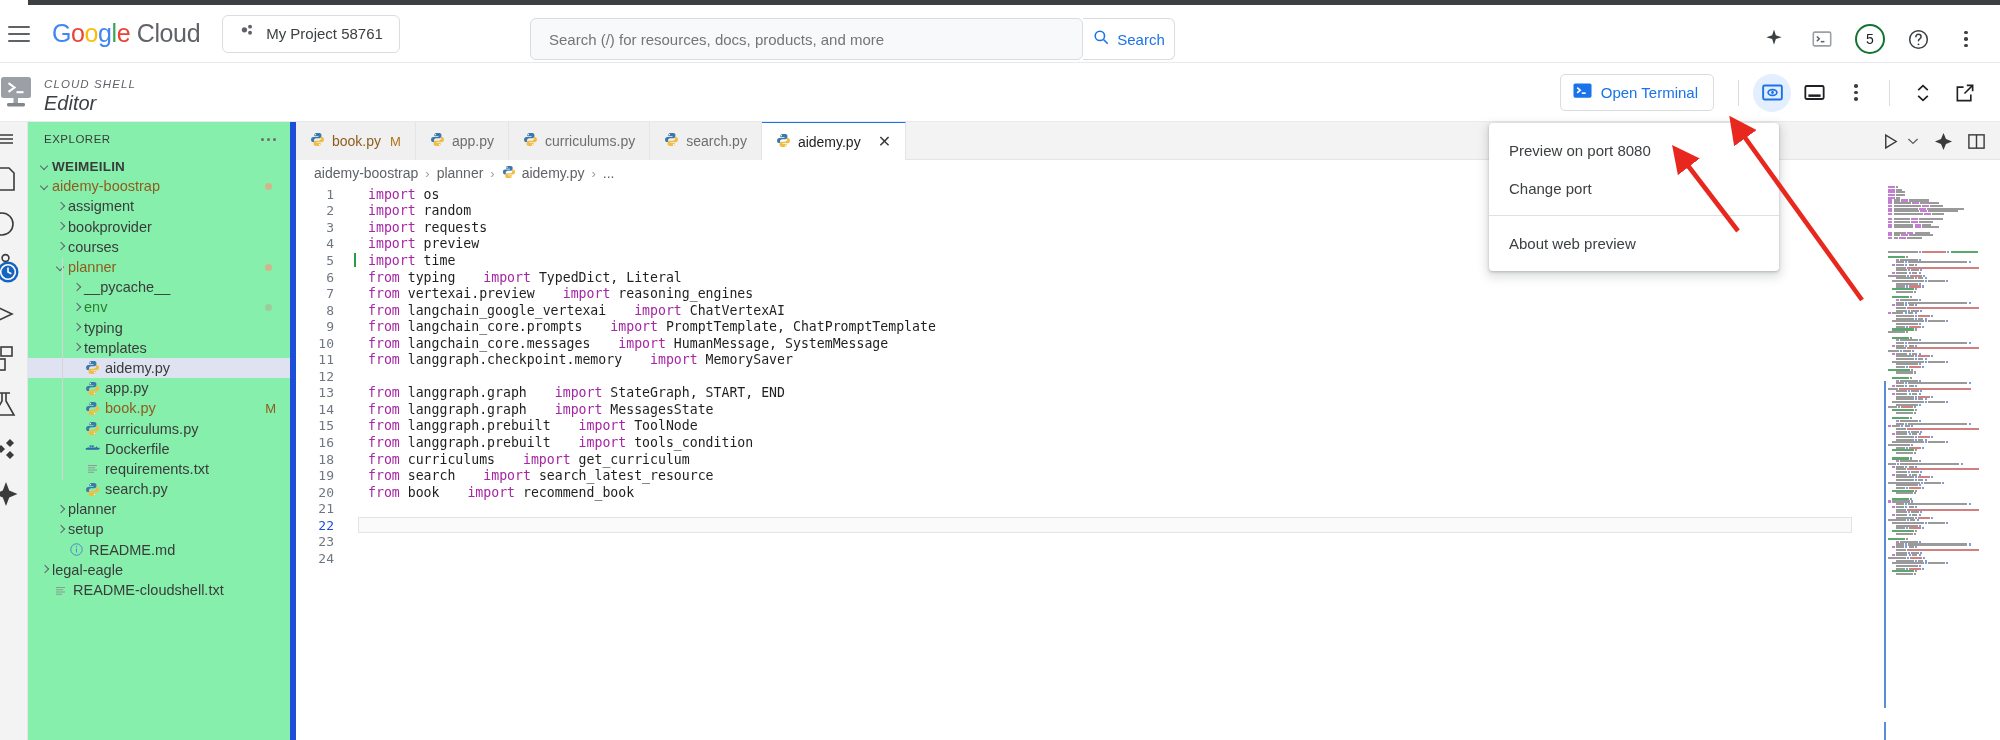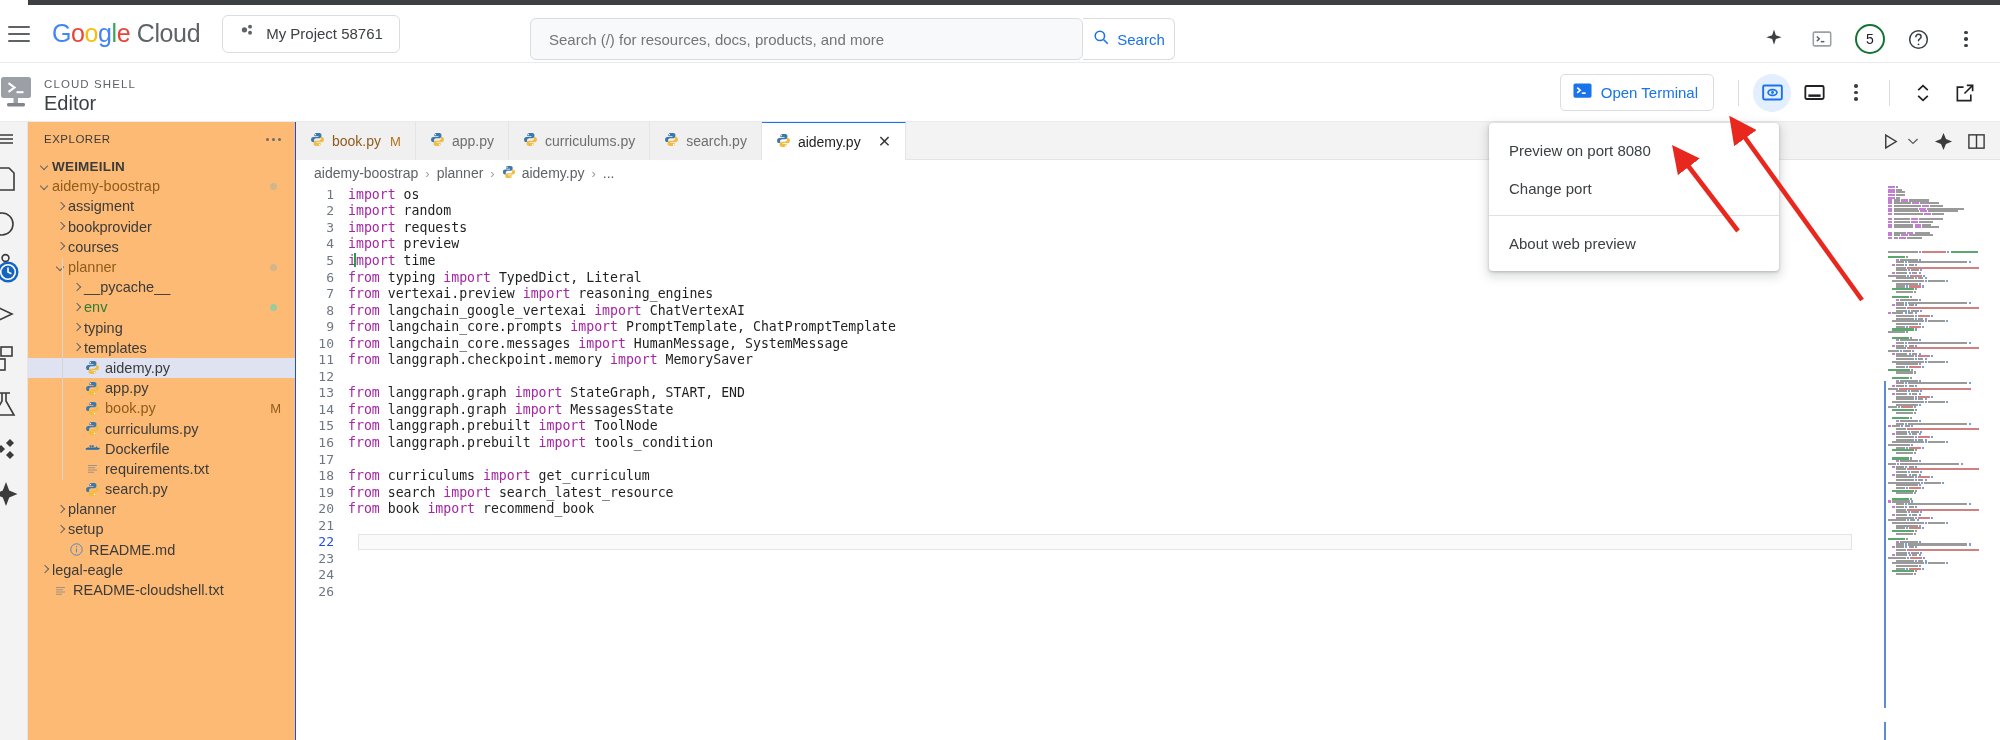--- a/index.html
+++ b/index.html
@@ -66,21 +66,21 @@
   .pull-handle { position:absolute; left:783px; top:56px; width:28px; height:7px; }
 
   
   .cs-bar {
     position:absolute; left:0; top:63px; width:2000px; height:59px;
     background:#fff; border-bottom:1px solid #e8eaed;
   }
   .cs-icon {
     position:absolute; left:0px; top:76px; width:36px; height:34px;
   }
-  .cs-titles { position:absolute; left:44px; top:78px; }
+  .cs-titles { position:absolute; left:44px; top:78px;font-style:italic; }
   .cs-kicker { font-size:11.5px; letter-spacing:1.1px; color:#5f6368; text-transform:uppercase; }
   .cs-title { font-size:20px; color:#3c4043; margin-top:2px; line-height:1.1; }
 
   .cs-right { position:absolute; right:16px; top:63px; height:59px; display:flex; align-items:center; gap:4px; }
   .open-term {
     height:37px; border:1px solid #dadce0; border-radius:5px; background:#fff;
     display:flex; align-items:center; gap:9px; padding:0 15px 0 12px; cursor:pointer;
     margin-right:10px;
   }
   .open-term .t { color:#1a73e8; font-size:15px; white-space:nowrap; }
@@ -92,21 +92,21 @@
   .activity {
     position:absolute; left:0; top:122px; width:28px; height:618px;
     background:#f3f3f3; border-right:1px solid #e5e5e5;
     display:flex; flex-direction:column; align-items:center;
   }
   .act-ic { width:28px; height:45px; display:flex; align-items:center; justify-content:flex-start; cursor:pointer; overflow:hidden; position:relative; }
 
   
   .explorer {
     position:absolute; left:28px; top:122px; width:268px; height:618px;
-    background:#fdba74; border-right:1px solid #1d4ed8; overflow:hidden;
+    background:#86efac; border-right:6px solid #1d4ed8; overflow:hidden;
   }
   .exp-head { height:34px; display:flex; align-items:center; justify-content:space-between; padding:0 14px 0 16px; }
   .exp-head .t { font-size:11.5px; letter-spacing:0.5px; color:#3b3b3b; }
   .exp-dots { display:flex; gap:3px; cursor:pointer; }
   .exp-dots i { width:3px; height:3px; border-radius:50%; background:#6b6b6b; }
 
   .tree { font-size:14.5px; color:#3b3b3b; }
   .row { height:20.2px; display:flex; align-items:center; cursor:pointer; position:relative; white-space:nowrap; }
   .row.sel { background:#dfe3f1; }
   .chev { width:14px; height:14px; flex:0 0 14px; position:relative; }
@@ -152,21 +152,21 @@
     font-size:14px; color:#5f6368; background:#fff;
   }
   .breadcrumb .sepc { color:#9aa0a6; font-size:13px; }
   .bc-item { cursor:pointer; display:flex; align-items:center; gap:6px; }
 
   .code-pane { position:absolute; left:0; top:64px; width:1586px; height:554px; background:#fff; overflow:hidden; }
   .cline { height:16.55px; display:flex; align-items:center; font-family:"DejaVu Sans Mono", monospace; font-size:13.2px; position:relative; }
   .ln { width:52px; flex:0 0 52px; text-align:right; padding-right:14px; color:#6e7781; font-size:13px; font-family:"DejaVu Sans Mono",monospace; }
   .ln.cur { color:#1f4fd8; }
   .code { white-space:pre; color:#1f1f1f; }
-  .k { color:#a626a4; }
+  .k { color:#a626a4;margin-left:20px; }
   .s { color:#c41a16; }
   .cm { color:#0b7a28; }
   .p { color:#1f4fd8; }
   .cur-line-box { position:absolute; left:62px; right:30px; height:16px; border:1px solid #e4e4e4; background:#fafafa; }
   .caret-mark { position:absolute; left:58px; width:2px; height:14px; background:#24a148; }
 
   
   .minimap { position:absolute; left:1586px; top:64px; width:118px; height:554px; background:#fff; overflow:hidden; }
   .mm-line { height:2.1px; margin-bottom:0.6px; display:flex; gap:1.2px; padding-left:6px; }
   .mm-seg { height:2.1px; }
@@ -743,24 +743,20 @@
         </div>
         <div class="cline">
           <span class="ln">15</span>
           <span class="code"><span class="k">from</span><span class=""> langgraph.prebuilt </span><span class="k">import</span><span class=""> ToolNode</span></span>
         </div>
         <div class="cline">
           <span class="ln">16</span>
           <span class="code"><span class="k">from</span><span class=""> langgraph.prebuilt </span><span class="k">import</span><span class=""> tools_condition</span></span>
         </div>
         <div class="cline">
-          <span class="ln">17</span>
-          <span class="code"></span>
-        </div>
-        <div class="cline">
           <span class="ln">18</span>
           <span class="code"><span class="k">from</span><span class=""> curriculums </span><span class="k">import</span><span class=""> get_curriculum</span></span>
         </div>
         <div class="cline">
           <span class="ln">19</span>
           <span class="code"><span class="k">from</span><span class=""> search </span><span class="k">import</span><span class=""> search_latest_resource</span></span>
         </div>
         <div class="cline">
           <span class="ln">20</span>
           <span class="code"><span class="k">from</span><span class=""> book </span><span class="k">import</span><span class=""> recommend_book</span></span>
@@ -773,24 +769,20 @@
           <div class="cur-line-box"></div>
           <span class="ln cur">22</span>
           <span class="code"></span>
         </div>
         <div class="cline">
           <span class="ln">23</span>
           <span class="code"></span>
         </div>
         <div class="cline">
           <span class="ln">24</span>
-          <span class="code"></span>
-        </div>
-        <div class="cline">
-          <span class="ln">26</span>
           <span class="code"></span>
         </div>
       </div>
 
     <div class="minimap" id="minimap">
         <div class="mm-line" style="padding-left: 6px;">
           <span class="mm-seg" style="width: 6.6px; background: rgb(194, 127, 208);"></span>
           <span class="mm-seg" style="width: 2.2px; background: rgb(154, 154, 154);"></span>
         </div>
         <div class="mm-line" style="padding-left: 6px;">

